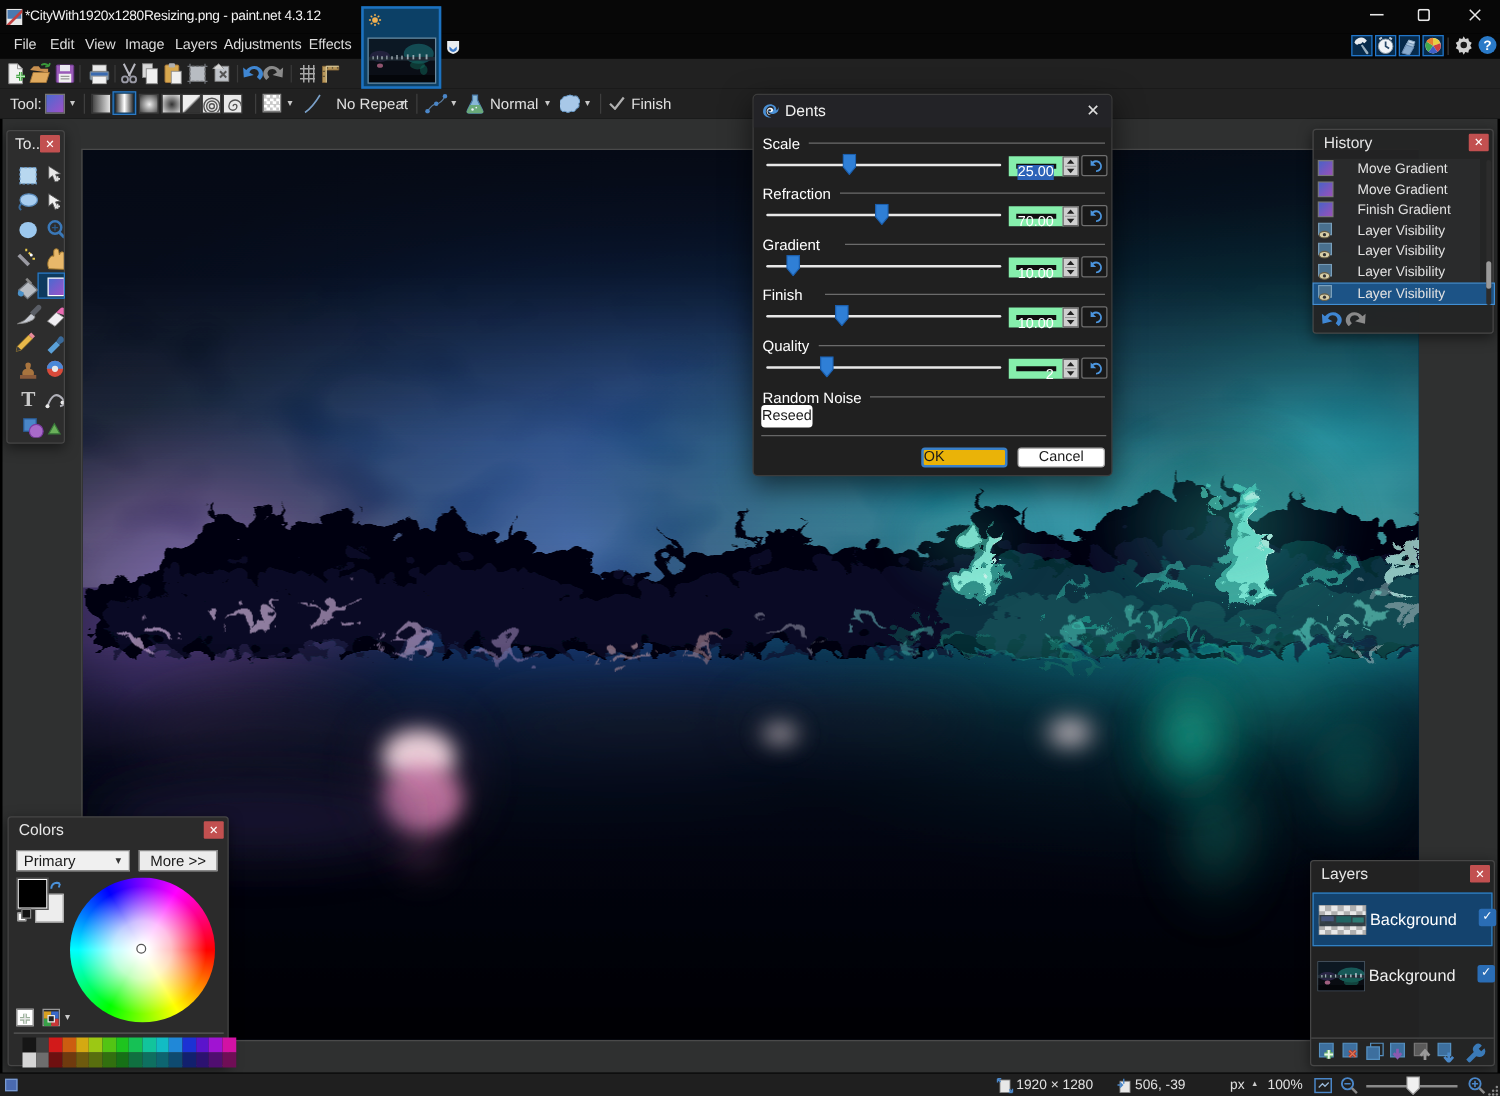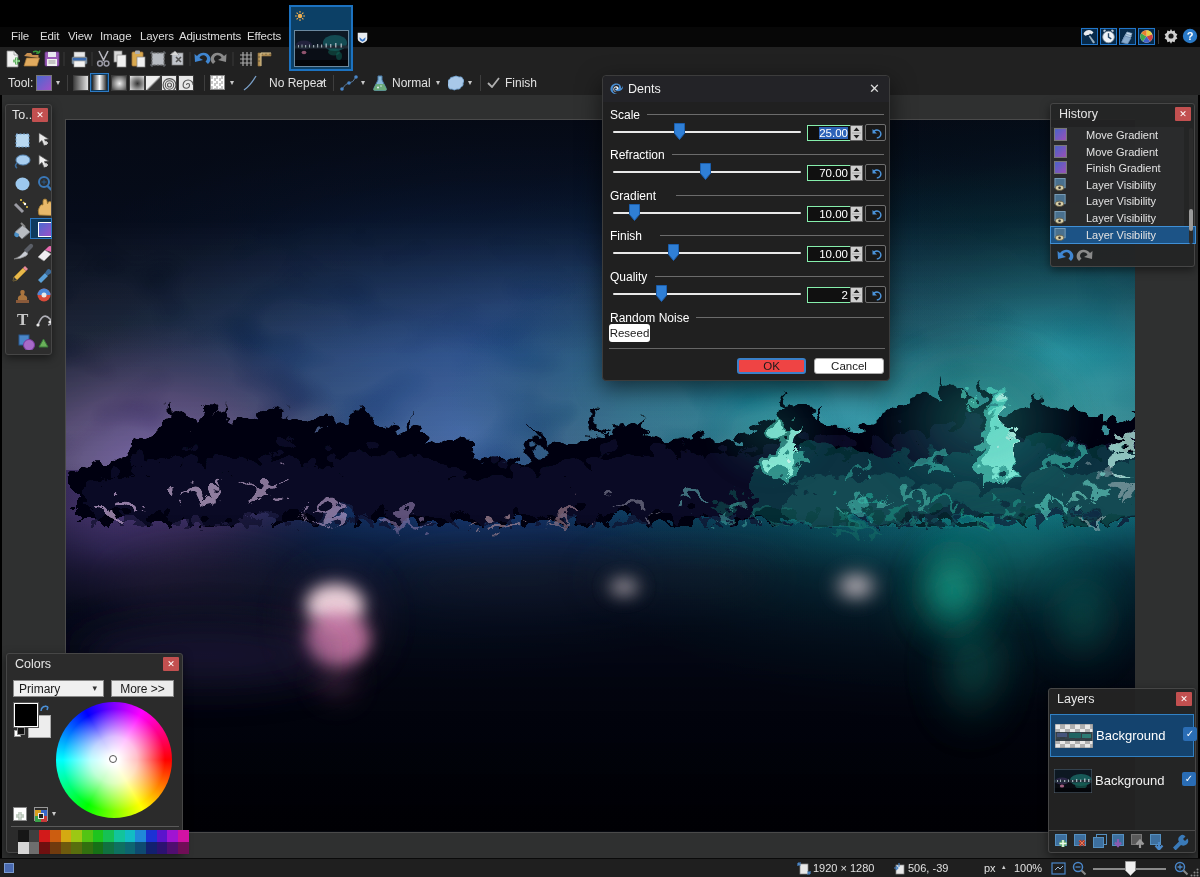--- a/index.html
+++ b/index.html
@@ -41,21 +41,21 @@
 #colorspanel { left:6px; top:653px; width:177px; height:200px; background:#2b2b2b; }
 #layerspanel { left:1048px; top:688px; width:148px; height:165px; }
 
 
 #dialog { position:absolute; left:602px; top:75px; width:288px; height:306px; background:#202020; border:1px solid #3c3c3c; border-radius:4px; box-shadow:0 8px 24px rgba(0,0,0,0.6); z-index:20; color:#fff; }
 #dialog .dtitle { position:relative; height:26px; background:#232327; border-radius:4px 4px 0 0; }
 .dlabel { position:absolute; font-size:12px; color:#fff;text-align:center; }
 .drule { position:absolute; height:1px; background:#6b6b6b; }
 .dtrack { position:absolute; height:2px; background:#e8e8e8; border-radius:1px; }
 .dthumb { position:absolute; width:11px; height:17px; top:-8px; }
-.dbox { position:absolute; width:44px; height:16px; background:#101010; border:1px solid #86efac; color:#fff; font-size:11.5px; text-align:right; padding-right:2px; line-height:14px; }
+.dbox { position:absolute; width:44px; height:16px; background:#101010; border:6px solid #86efac; color:#fff; font-size:11.5px; text-align:right; padding-right:2px; line-height:14px; }
 .dspin { position:absolute; width:13px; height:16px; background:#cfcfcf; border:1px solid #666; }
 .dreset { position:absolute; width:21px; height:17px; background:#191919; border:1px solid #6f6f6f; border-radius:2px; text-align:center; }
 .hrow { position:relative; height:16.6px; white-space:nowrap; }
 .hrow span { position:absolute; left:19px; top:2px; font-size:11px; color:#e2e2e2;padding-left:16px; }
 .hico { position:absolute; left:3px; top:1px; width:13px; height:13px; }
 .hsel { background:#1c5386; outline:1px solid #3f8fd6; width:144px; }
 .ddarrow { position:absolute; top:7px; font-size:8px; color:#c8c8c8; }
 .tsep { position:absolute; top:4px; width:1px; height:16px; background:#3e3e3e; }
 .gbtn { position:absolute; top:4px; width:16px; height:16px; border:1px solid #3a3a3a; overflow:hidden; }
 .gbtn > div, .gbtn > svg { margin:0; display:block; }
@@ -237,20 +237,37 @@
   <ellipse cx="558" cy="467" rx="22" ry="14" fill="url(#whiteg)" filter="url(#blur8)" opacity="0.9"></ellipse>
   <ellipse cx="790" cy="466" rx="28" ry="20" fill="url(#whiteg)" filter="url(#blur8)"></ellipse>
   <ellipse cx="886" cy="470" rx="46" ry="62" fill="url(#tealrefl)" filter="url(#blur14)" opacity="0.85"></ellipse>
   <ellipse cx="950" cy="442" rx="100" ry="55" fill="url(#tealrefl)" filter="url(#blur20)" opacity="0.32"></ellipse>
   <ellipse cx="905" cy="548" rx="34" ry="66" fill="url(#tealrefl)" filter="url(#blur20)" opacity="0.55"></ellipse>
   <ellipse cx="1015" cy="500" rx="36" ry="50" fill="url(#tealrefl)" filter="url(#blur20)" opacity="0.45"></ellipse>
 </svg>
     </div>
   </div>
 
+  <div id="titlebar">
+    <svg id="appicon" viewBox="0 0 13 13">
+        <rect x="0" y="0" width="13" height="13" fill="#e8e8e8"></rect>
+        <rect x="1" y="1" width="11" height="7" fill="#4a7ab0"></rect>
+        <path d="M0 13 L13 0 L13 3 L3 13 Z" fill="#c04040"></path>
+      </svg>
+    <div id="titletext">*CityWith1920x1280Resizing.png - paint.net 4.3.12</div>
+    <svg class="winbtn" style="left:1096px;top:11px;" width="11" height="2" viewBox="0 0 11 2">
+        <rect width="11" height="1.4" fill="#e8e8e8"></rect>
+      </svg>
+    <svg class="winbtn" style="left:1134px;top:7px;" width="10" height="10" viewBox="0 0 10 10">
+        <rect x="0.7" y="0.7" width="8.6" height="8.6" rx="1.5" fill="none" stroke="#e8e8e8" stroke-width="1.3"></rect>
+      </svg>
+    <svg class="winbtn" style="left:1175px;top:7px;" width="10" height="10" viewBox="0 0 10 10">
+        <path d="M0.8 0.8 L9.2 9.2 M9.2 0.8 L0.8 9.2" stroke="#e8e8e8" stroke-width="1.2"></path>
+      </svg>
+  </div>
 
   <div id="menubar">
     <div class="menuitem" style="left:11px;">File</div>
     <div class="menuitem" style="left:40px;">Edit</div>
     <div class="menuitem" style="left:68px;">View</div>
     <div class="menuitem" style="left:100px;">Image</div>
     <div class="menuitem" style="left:140px;">Layers</div>
     <div class="menuitem" style="left:179px;">Adjustments</div>
     <div class="menuitem" style="left:247px;">Effects</div>
   </div>
@@ -817,21 +834,21 @@
           <line x1="1" y1="7" x2="10" y2="7" stroke="#999" stroke-width="0.8"></line>
         </svg></div>
     <div class="dreset" style="left:262px;top:210px;"><svg width="13" height="12" viewBox="0 0 13 12">
           <path d="M3.5 2 L3.5 6.5 L8 6.5 L5.8 4.6 C7.6 3 10.3 3.6 11 6 C11.6 8.2 10 10.2 7.8 10.2 L7.8 11.6 C11 11.6 13.3 8.8 12.3 5.6 C11.3 2.2 7.2 1.2 4.9 3.2 Z" fill="#4b94dc"></path>
         </svg></div>
 
     <div class="dlabel" style="left:7px;top:235px;">Random Noise</div>
       <div class="drule" style="left:93px;top:241px;width:188px;"></div>
     <div style="position:absolute;left:6px;top:248px;width:41px;height:18px;background:#fff;border-radius:3px;color:#1a1a1a;font-size:11.5px;text-align:center;line-height:18px;">Reseed</div>
     <div class="drule" style="left:6px;top:272px;width:276px;background:#666;"></div>
-    <div style="position:absolute;left:134px;top:282px;width:69px;height:16px;background:#ef4444;border:2px solid #3a80c8;border-radius:3px;color:#1a1a1a;font-size:11.5px;text-align:center;line-height:12px;">OK</div>
+    <div style="position:absolute;left:134px;top:282px;width:69px;height:16px;background:#eab308;border:2px solid #3a80c8;border-radius:3px;color:#1a1a1a;font-size:11.5px;text-align:left;line-height:12px;">OK</div>
     <div style="position:absolute;left:211px;top:282px;width:70px;height:16px;background:#fff;border:1px solid #aaa;border-radius:3px;color:#1a1a1a;font-size:11.5px;text-align:center;line-height:15px;">Cancel</div>
   </div>
 
   <div id="statusbar">
     <div style="position:absolute;left:4px;top:4px;width:10px;height:10px;background:#4a6ab0;border:1px solid #7a9ad0;"></div>
     <svg style="position:absolute;left:797px;top:3px;" width="14" height="13" viewBox="0 0 14 13">
         <rect x="3" y="2" width="8" height="10" fill="#e8e8e8" stroke="#888" stroke-width="0.7"></rect>
         <path d="M1 1 l3 0 M1 1 l0 3 M1 1 l2.5 2.5" stroke="#4a86c8" stroke-width="1.2"></path>
         <path d="M13 12 l-3 0 M13 12 l0 -3 M13 12 l-2.5 -2.5" stroke="#4a86c8" stroke-width="1.2"></path>
       </svg>

